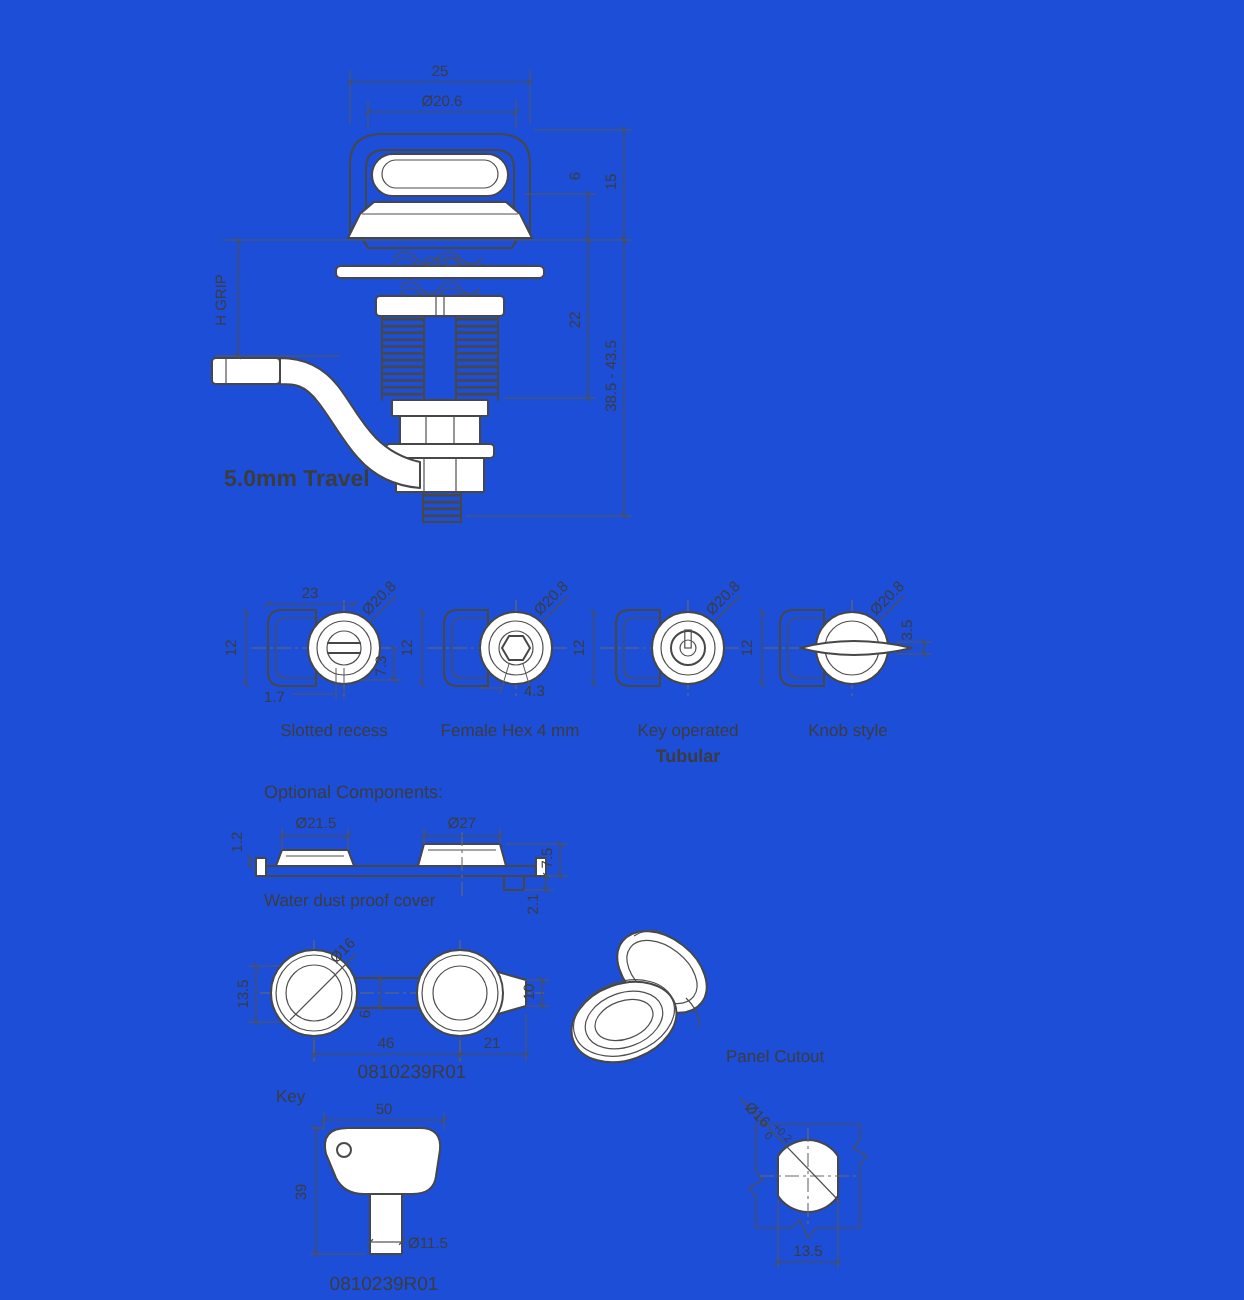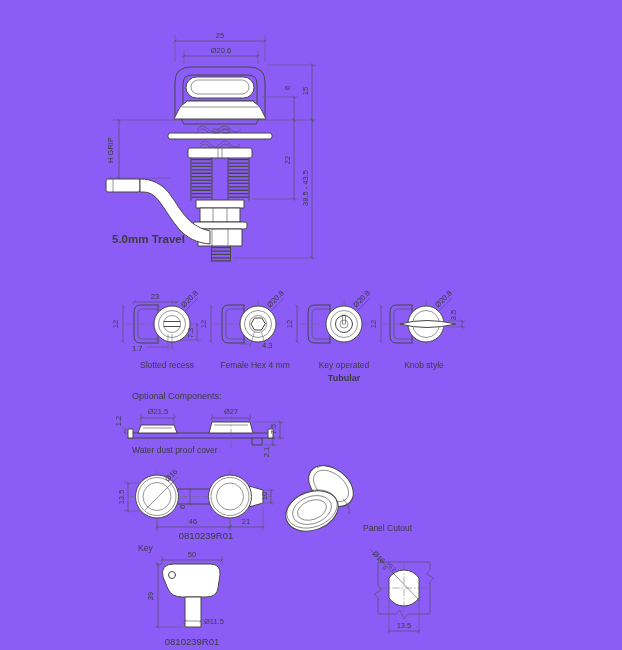--- a/index.html
+++ b/index.html
@@ -1,16 +1,16 @@
 <!DOCTYPE html>
 <html><head>
 <meta charset="utf-8">
 <style>
   html,body{margin:0;padding:0;background:#fff;}
-  #stage{width:622px;height:650px;background:#8b5cf6;position:relative;font-family:"Liberation Sans",sans-serif;}
+  #stage{width:622px;height:650px;background:#1d4ed8;position:relative;font-family:"Liberation Sans",sans-serif;}
   svg{display:block;}
   
   .ln{fill:none;stroke:#474747;stroke-width:1;stroke-linecap:round;stroke-linejoin:round;}
   .wf{fill:#ffffff;stroke:#474747;stroke-width:1;stroke-linejoin:round;}
   .thin{fill:none;stroke:#4f4f4f;stroke-width:.6;}
   .cl{fill:none;stroke:#6b6b6b;stroke-width:.55;stroke-dasharray:7 2 1.5 2;}
   .dim{fill:none;stroke:#4f4f4f;stroke-width:.6;marker-start:url(#tk);marker-end:url(#tk);}
   .ext{fill:none;stroke:#595959;stroke-width:.5;}
   .thread{stroke:#474747;stroke-dasharray:1.3 2.1;}
   text{fill:#3c3c3c;}

